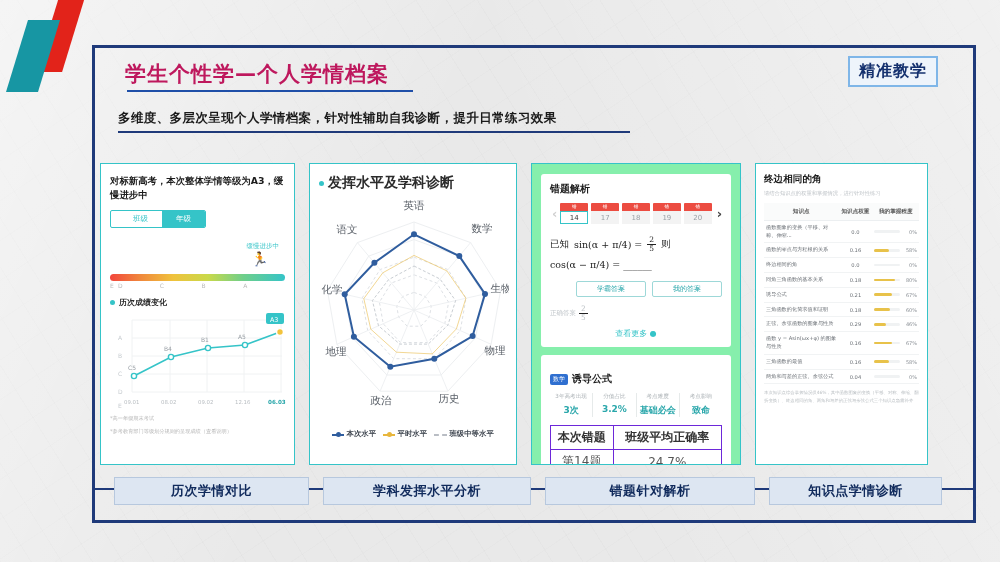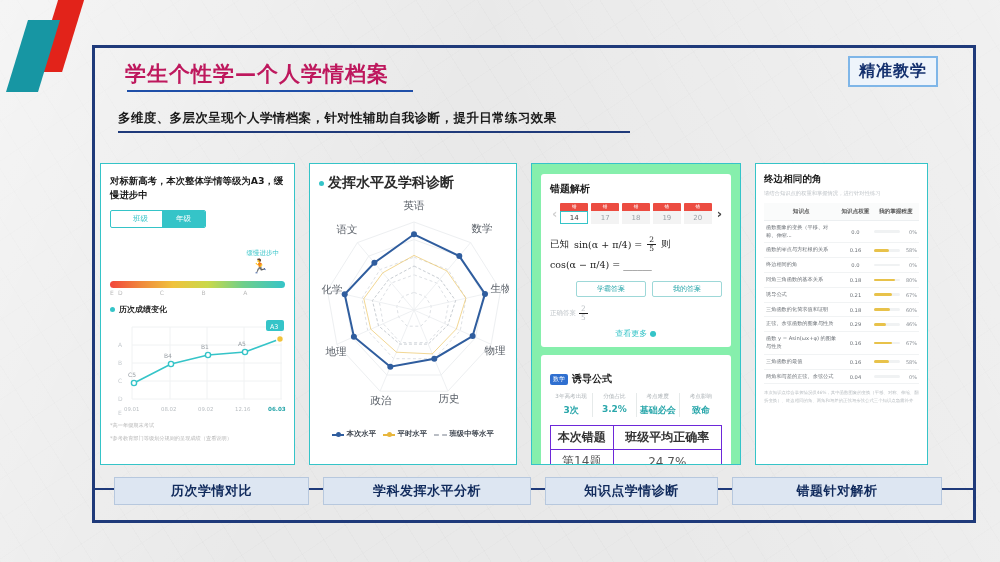--- a/index.html
+++ b/index.html
@@ -73,21 +73,21 @@
   .c4{ width:173px; }
   .card-pad{ padding:10px 9px; height:100%; }
 
   
   .c1 .hd{ font-size:9.4px; font-weight:bold; color:#1c1c1c; line-height:1.45; }
   .toggle{ display:flex; margin-top:9px; width:96px; height:18px;
     border:1px solid #35c4c8; border-radius:2px; overflow:hidden;padding-left:8px; }
   .toggle div{ flex:1; font-size:7.5px; display:flex; align-items:center;
     justify-content:center; color:#35c4c8; }
   .toggle .on{ background:#35c4c8; color:#fff; }
-  .runner-wrap{ position:relative; height:30px; margin-top:21px; }
+  .runner-wrap{ position:relative; height:30px; margin-top:14px; }
   .runner-label{ position:absolute; right:6px; top:0; font-size:6.5px; color:#35c4c8;}
   .runner{ position:absolute; right:16px; top:10px; font-size:14px; color:#35c4c8; line-height:1;}
   .gradebar{ height:7px; border-radius:4px; margin-top:2px;
     background:linear-gradient(90deg,#f2463c 0%,#f08a3c 18%,#f0c23c 36%,#c9d94a 56%,#6fcf8a 76%,#35c4c8 100%); }
   .gradebar-ticks{ display:flex; margin-top:1px; font-size:6px; color:#bbb; }
   .gradebar-ticks span{ flex:1; }
   .gradebar-ticks span:nth-child(1){ flex:0 0 8px; }
   .legend-dot{ display:flex; align-items:center; gap:4px; margin-top:8px;
     font-size:8px; font-weight:bold; color:#2c2c2c; }
   .legend-dot i{ width:5px; height:5px; border-radius:50%; background:#35c4c8; display:block;}
@@ -584,15 +584,15 @@
       </table>
 
       <div class="note4">本次知识点综合掌握情况仅46%，其中函数图象的变换（平移、对称、伸缩、翻折变换）、终边相同的角、两角和与差的正弦与余弦公式三个知识点急需补齐</div>
     </div>
   </div>
 </div>
 
 <div class="captions">
   <div class="caption cap1">历次学情对比</div>
   <div class="caption cap2">学科发挥水平分析</div>
+  <div class="caption cap3">错题针对解析</div>
   <div class="caption cap4">知识点学情诊断</div>
-  <div class="caption cap3">错题针对解析</div>
 </div>
 
 </body></html>

